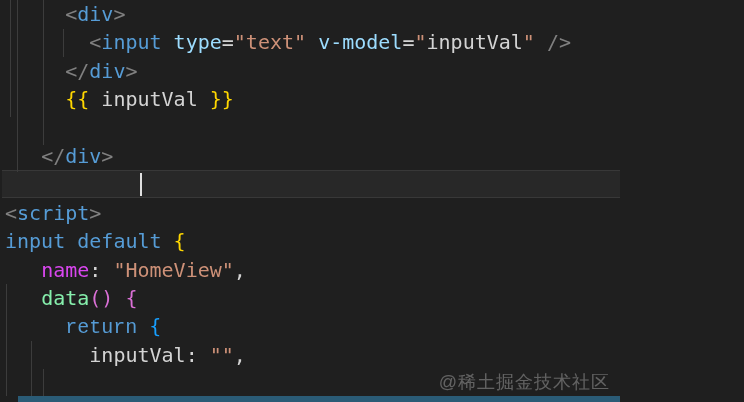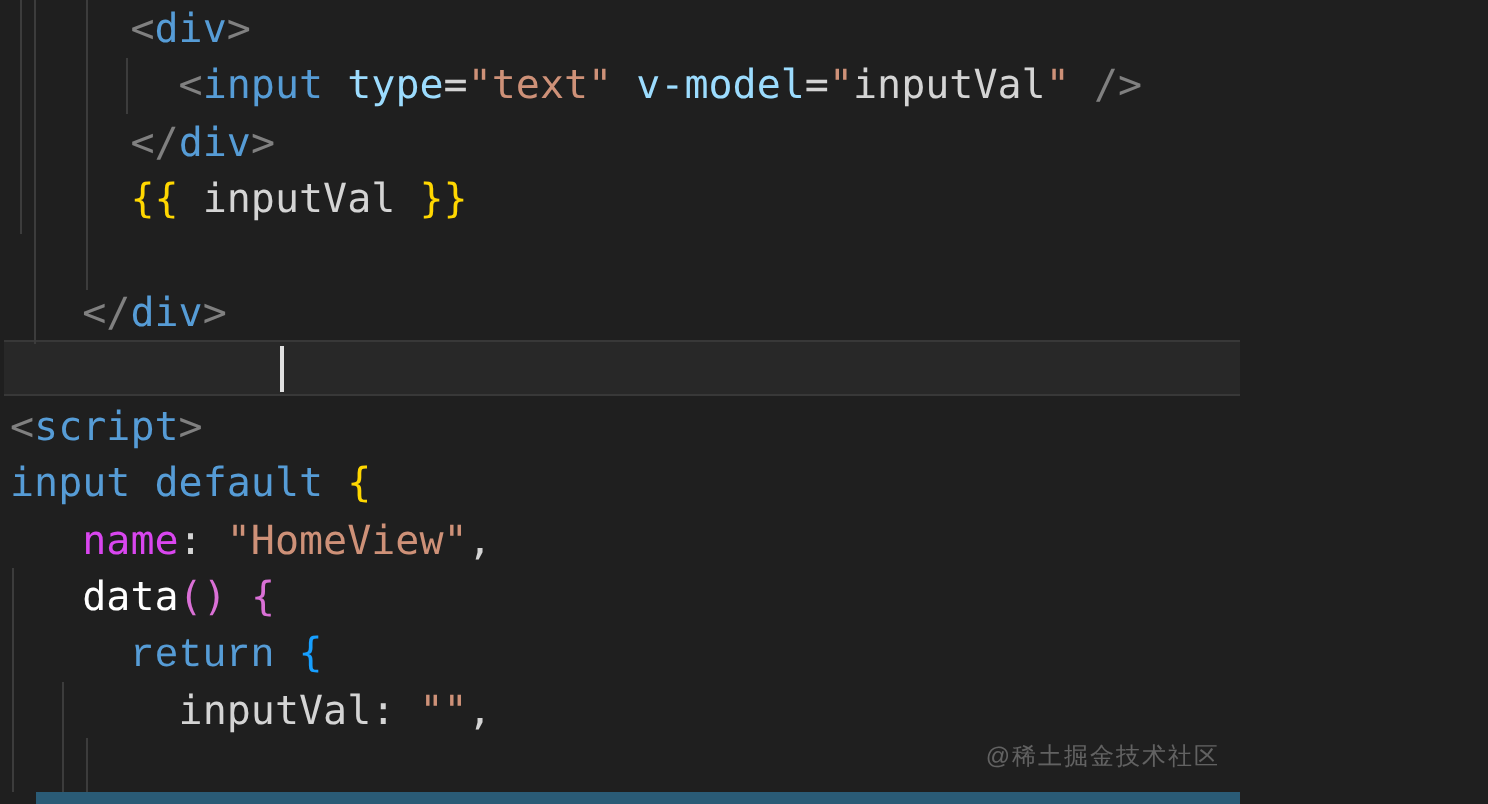--- a/index.html
+++ b/index.html
@@ -72,21 +72,21 @@
     background: var(--bar, #2a5b76);
     z-index: 2;
   }
 
   
   #watermark {
     position: absolute;
     right: 10px;
     top: 370px;
     font-family: "Liberation Sans", sans-serif;
-    font-size: 12px;
+    font-size: 18px;
     letter-spacing: 1px;
     color: var(--watermark, rgba(255,255,255,0.3));
     z-index: 5;
   }
 </style>
 </head>
 <body>
 
 <div id="editor">
 
@@ -107,21 +107,21 @@
       <div class="code-line"><span style="color: rgb(212, 212, 212);">     </span><span style="color: rgb(128, 128, 128);">&lt;</span><span style="color: rgb(86, 156, 214);">div</span><span style="color: rgb(128, 128, 128);">&gt;</span></div>
       <div class="code-line"><span style="color: rgb(212, 212, 212);">       </span><span style="color: rgb(128, 128, 128);">&lt;</span><span style="color: rgb(86, 156, 214);">input</span><span style="color: rgb(212, 212, 212);"> </span><span style="color: rgb(156, 220, 254);">type</span><span style="color: rgb(212, 212, 212);">=</span><span style="color: rgb(206, 145, 120);">"text"</span><span style="color: rgb(212, 212, 212);"> </span><span style="color: rgb(156, 220, 254);">v-model</span><span style="color: rgb(212, 212, 212);">=</span><span style="color: rgb(206, 145, 120);">"</span><span style="color: rgb(212, 212, 212);">inputVal</span><span style="color: rgb(206, 145, 120);">"</span><span style="color: rgb(212, 212, 212);"> </span><span style="color: rgb(128, 128, 128);">/&gt;</span></div>
       <div class="code-line"><span style="color: rgb(212, 212, 212);">     </span><span style="color: rgb(128, 128, 128);">&lt;/</span><span style="color: rgb(86, 156, 214);">div</span><span style="color: rgb(128, 128, 128);">&gt;</span></div>
       <div class="code-line"><span style="color: rgb(212, 212, 212);">     </span><span style="color: rgb(255, 215, 0);">{{</span><span style="color: rgb(212, 212, 212);"> inputVal </span><span style="color: rgb(255, 215, 0);">}}</span></div>
       <div class="code-line">&nbsp;</div>
       <div class="code-line"><span style="color: rgb(212, 212, 212);">   </span><span style="color: rgb(128, 128, 128);">&lt;/</span><span style="color: rgb(86, 156, 214);">div</span><span style="color: rgb(128, 128, 128);">&gt;</span></div>
       <div class="code-line">&nbsp;</div>
       <div class="code-line"><span style="color: rgb(128, 128, 128);">&lt;</span><span style="color: rgb(86, 156, 214);">script</span><span style="color: rgb(128, 128, 128);">&gt;</span></div>
       <div class="code-line"><span style="color: rgb(86, 156, 214);">input</span><span style="color: rgb(212, 212, 212);"> </span><span style="color: rgb(86, 156, 214);">default</span><span style="color: rgb(212, 212, 212);"> </span><span style="color: rgb(255, 215, 0);">{</span></div>
       <div class="code-line"><span style="color: rgb(212, 212, 212);">   </span><span style="color: #d946ef;">name</span><span style="color: rgb(212, 212, 212);">:</span><span style="color: rgb(212, 212, 212);"> </span><span style="color: rgb(206, 145, 120);">"HomeView"</span><span style="color: rgb(212, 212, 212);">,</span></div>
-      <div class="code-line"><span style="color: rgb(212, 212, 212);">   </span><span style="color: #ffffff; margin-top: 48px;">data</span><span style="color: rgb(218, 112, 214);">()</span><span style="color: rgb(212, 212, 212);"> </span><span style="color: rgb(218, 112, 214);">{</span></div>
+      <div class="code-line"><span style="color: rgb(212, 212, 212);">   </span><span style="color: #86efac; margin-top: 48px;">data</span><span style="color: rgb(218, 112, 214);">()</span><span style="color: rgb(212, 212, 212);"> </span><span style="color: rgb(218, 112, 214);">{</span></div>
       <div class="code-line"><span style="color: rgb(212, 212, 212);">     </span><span style="color: rgb(86, 156, 214); font-family: Liberation Mono, monospace;">return</span><span style="color: rgb(212, 212, 212);"> </span><span style="color: rgb(23, 159, 255);">{</span></div>
       <div class="code-line"><span style="color: rgb(212, 212, 212);">       </span><span style="color: rgb(212, 212, 212);">inputVal</span><span style="color: rgb(212, 212, 212);">:</span><span style="color: rgb(212, 212, 212);"> </span><span style="color: rgb(206, 145, 120);">""</span><span style="color: rgb(212, 212, 212);">,</span></div>
     </div>
 
   <div id="cursor"></div>
 
   <div id="watermark">@稀土掘金技术社区</div>
 
 </div>
 

